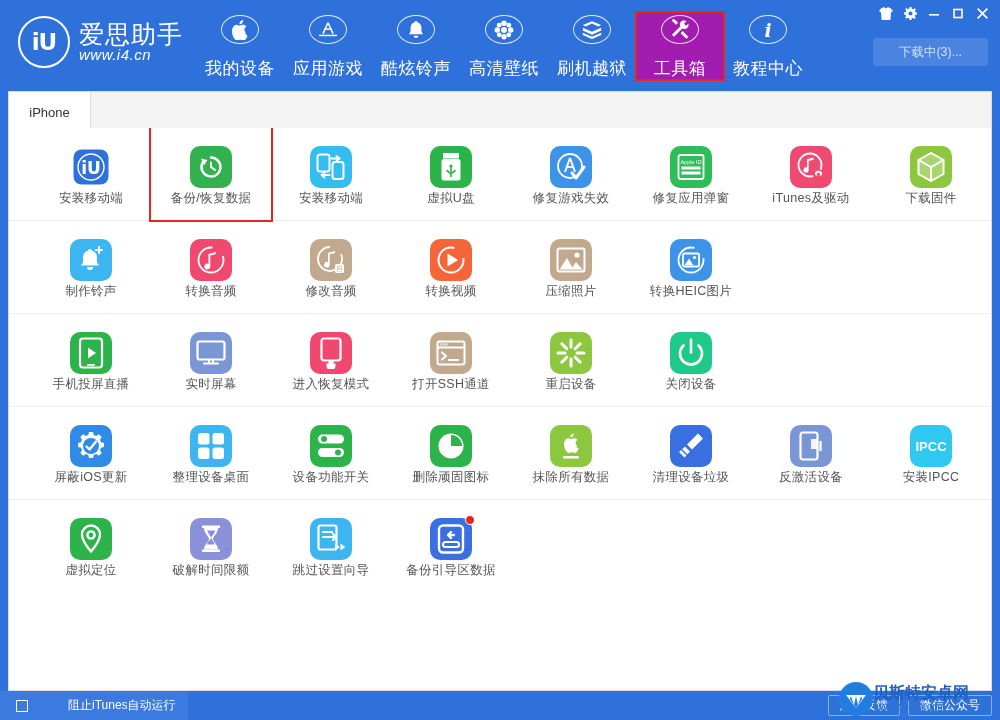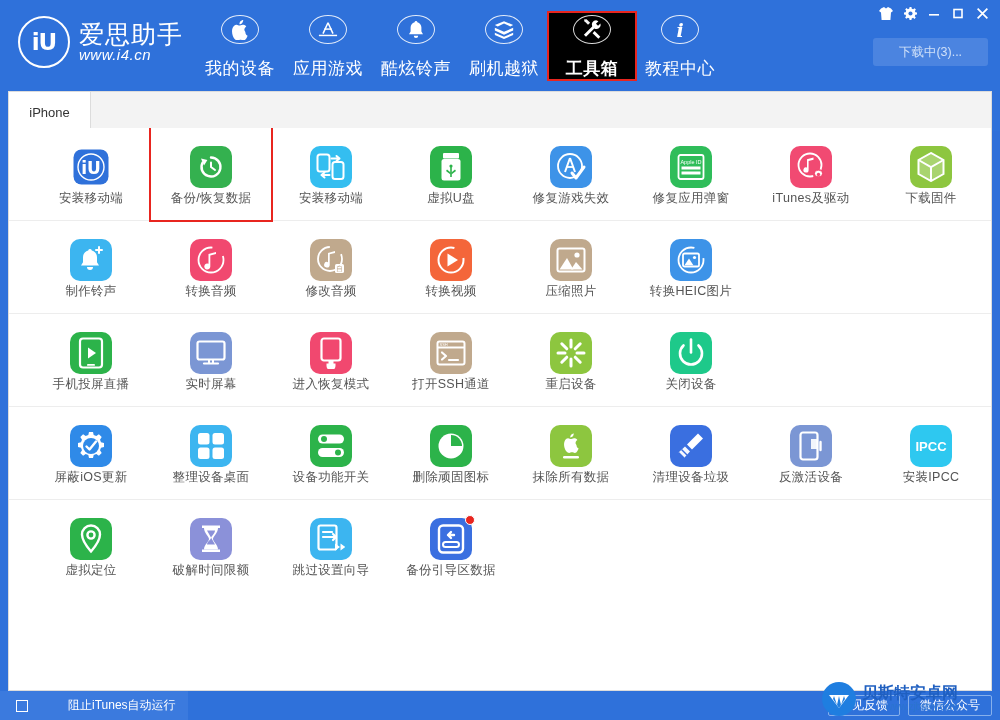--- a/index.html
+++ b/index.html
@@ -46,21 +46,21 @@
 
   .navs {
     position: absolute; left: 196px; top: 12px; height: 70px;
     display: flex; align-items: flex-start;
   }
   .nav {
     width: 88px; height: 68px; position: relative;
     display: flex; flex-direction: column; align-items: center; justify-content: flex-start;
     padding-top: 3px; cursor: default;
   }
-  .nav.active { background: #000000; font-weight: bold; }
+  .nav.active { background: #a21caf; }
   .nav.highlight { outline: 2px solid #e8251f; outline-offset: -1px; }
   .nav-ico {
     width: 38px; height: 38px; border-radius: 50%;
     border: 1.5px solid rgba(255,255,255,.85);
     display: flex; align-items: center; justify-content: center;
     color: #ffffff;
   }
   .nav-ico svg { display:block; }
   .nav-label {
     margin-top: 13px; color: #ffffff; font-size: 17px; letter-spacing: .5px;
@@ -139,22 +139,22 @@
   }
   .footer-left-label { color: #ffffff; font-size: 12px; margin-left: 33px; }
   .footer-btns {
     position: absolute; right: 8px; top: 4px; display: flex; gap: 8px;
   }
   .fbtn {
     height: 21px; padding: 0 11px; border: 1px solid #86b0ec; border-radius: 2px;
     color: #ffffff; font-size: 12px; display: flex; align-items: center; justify-content: center;
   }
   .watermark {
-    position: absolute; right: 20px; bottom: 2px; width: 158px; height: 38px;
-    display: flex; align-items: center; gap: 6px; text-align: right;
+    position: absolute; right: 3px; bottom: 2px; width: 158px; height: 38px;
+    display: flex; align-items: center; 
   }
   .wm-circle {
     width: 34px; height: 34px; border-radius: 50%; background: #1f7ee0;
     display:flex; align-items:center; justify-content:center;
   }
   .wm-txt { line-height: 1.05; }
   .wm-name { color: #1f5fc0; font-size: 16px; font-weight: bold; letter-spacing: 0px; }
   .wm-url { color: #2b74cf; font-size: 10px; letter-spacing: -.2px; }
   .leftedge {
     position:absolute; left:0; top:88px; width:8px; height: 604px; background:#2f71da;
@@ -225,20 +225,38 @@
           <div class="nav-label">应用游戏</div>
         </div>
         <div class="nav">
           <div class="nav-ico">
             <svg width="18" height="20" viewBox="0 0 18 20">
               <path fill="#fff" d="M9 1a1.4 1.4 0 0 1 1.4 1.3C12.8 2.9 14.4 5 14.4 7.6v4l1.6 2.6H2l1.6-2.6v-4C3.6 5 5.2 2.9 7.6 2.3A1.4 1.4 0 0 1 9 1z"></path>
               <path fill="#fff" d="M6.8 15.7h4.4a2.2 2.2 0 0 1-4.4 0z"></path>
             </svg>
           </div>
           <div class="nav-label">酷炫铃声</div>
+        </div>
+        <div class="nav">
+          <div class="nav-ico">
+            <svg width="20" height="20" viewBox="0 0 22 22">
+              <g fill="#fff">
+                <circle cx="11" cy="11" r="3.2"></circle>
+                <circle cx="11" cy="3.6" r="3"></circle>
+                <circle cx="11" cy="18.4" r="3"></circle>
+                <circle cx="3.6" cy="11" r="3"></circle>
+                <circle cx="18.4" cy="11" r="3"></circle>
+                <circle cx="5.7" cy="5.7" r="2.6"></circle>
+                <circle cx="16.3" cy="5.7" r="2.6"></circle>
+                <circle cx="5.7" cy="16.3" r="2.6"></circle>
+                <circle cx="16.3" cy="16.3" r="2.6"></circle>
+              </g>
+            </svg>
+          </div>
+          <div class="nav-label">高清壁纸</div>
         </div>
         <div class="nav">
           <div class="nav-ico">
             <svg width="22" height="19" viewBox="0 0 24 20">
               <path fill="#fff" d="M12 1 2 5l3.2 1.6L12 3.4 18.8 6.6 22 5z"></path>
               <path fill="#fff" d="M2 8.2 12 12.4 22 8.2v3L12 15.6 2 11.2z"></path>
               <path fill="#fff" d="M2 13.6 12 18l10-4.4V16l-10 4.4L2 16z"></path>
             </svg>
           </div>
           <div class="nav-label">刷机越狱</div>

